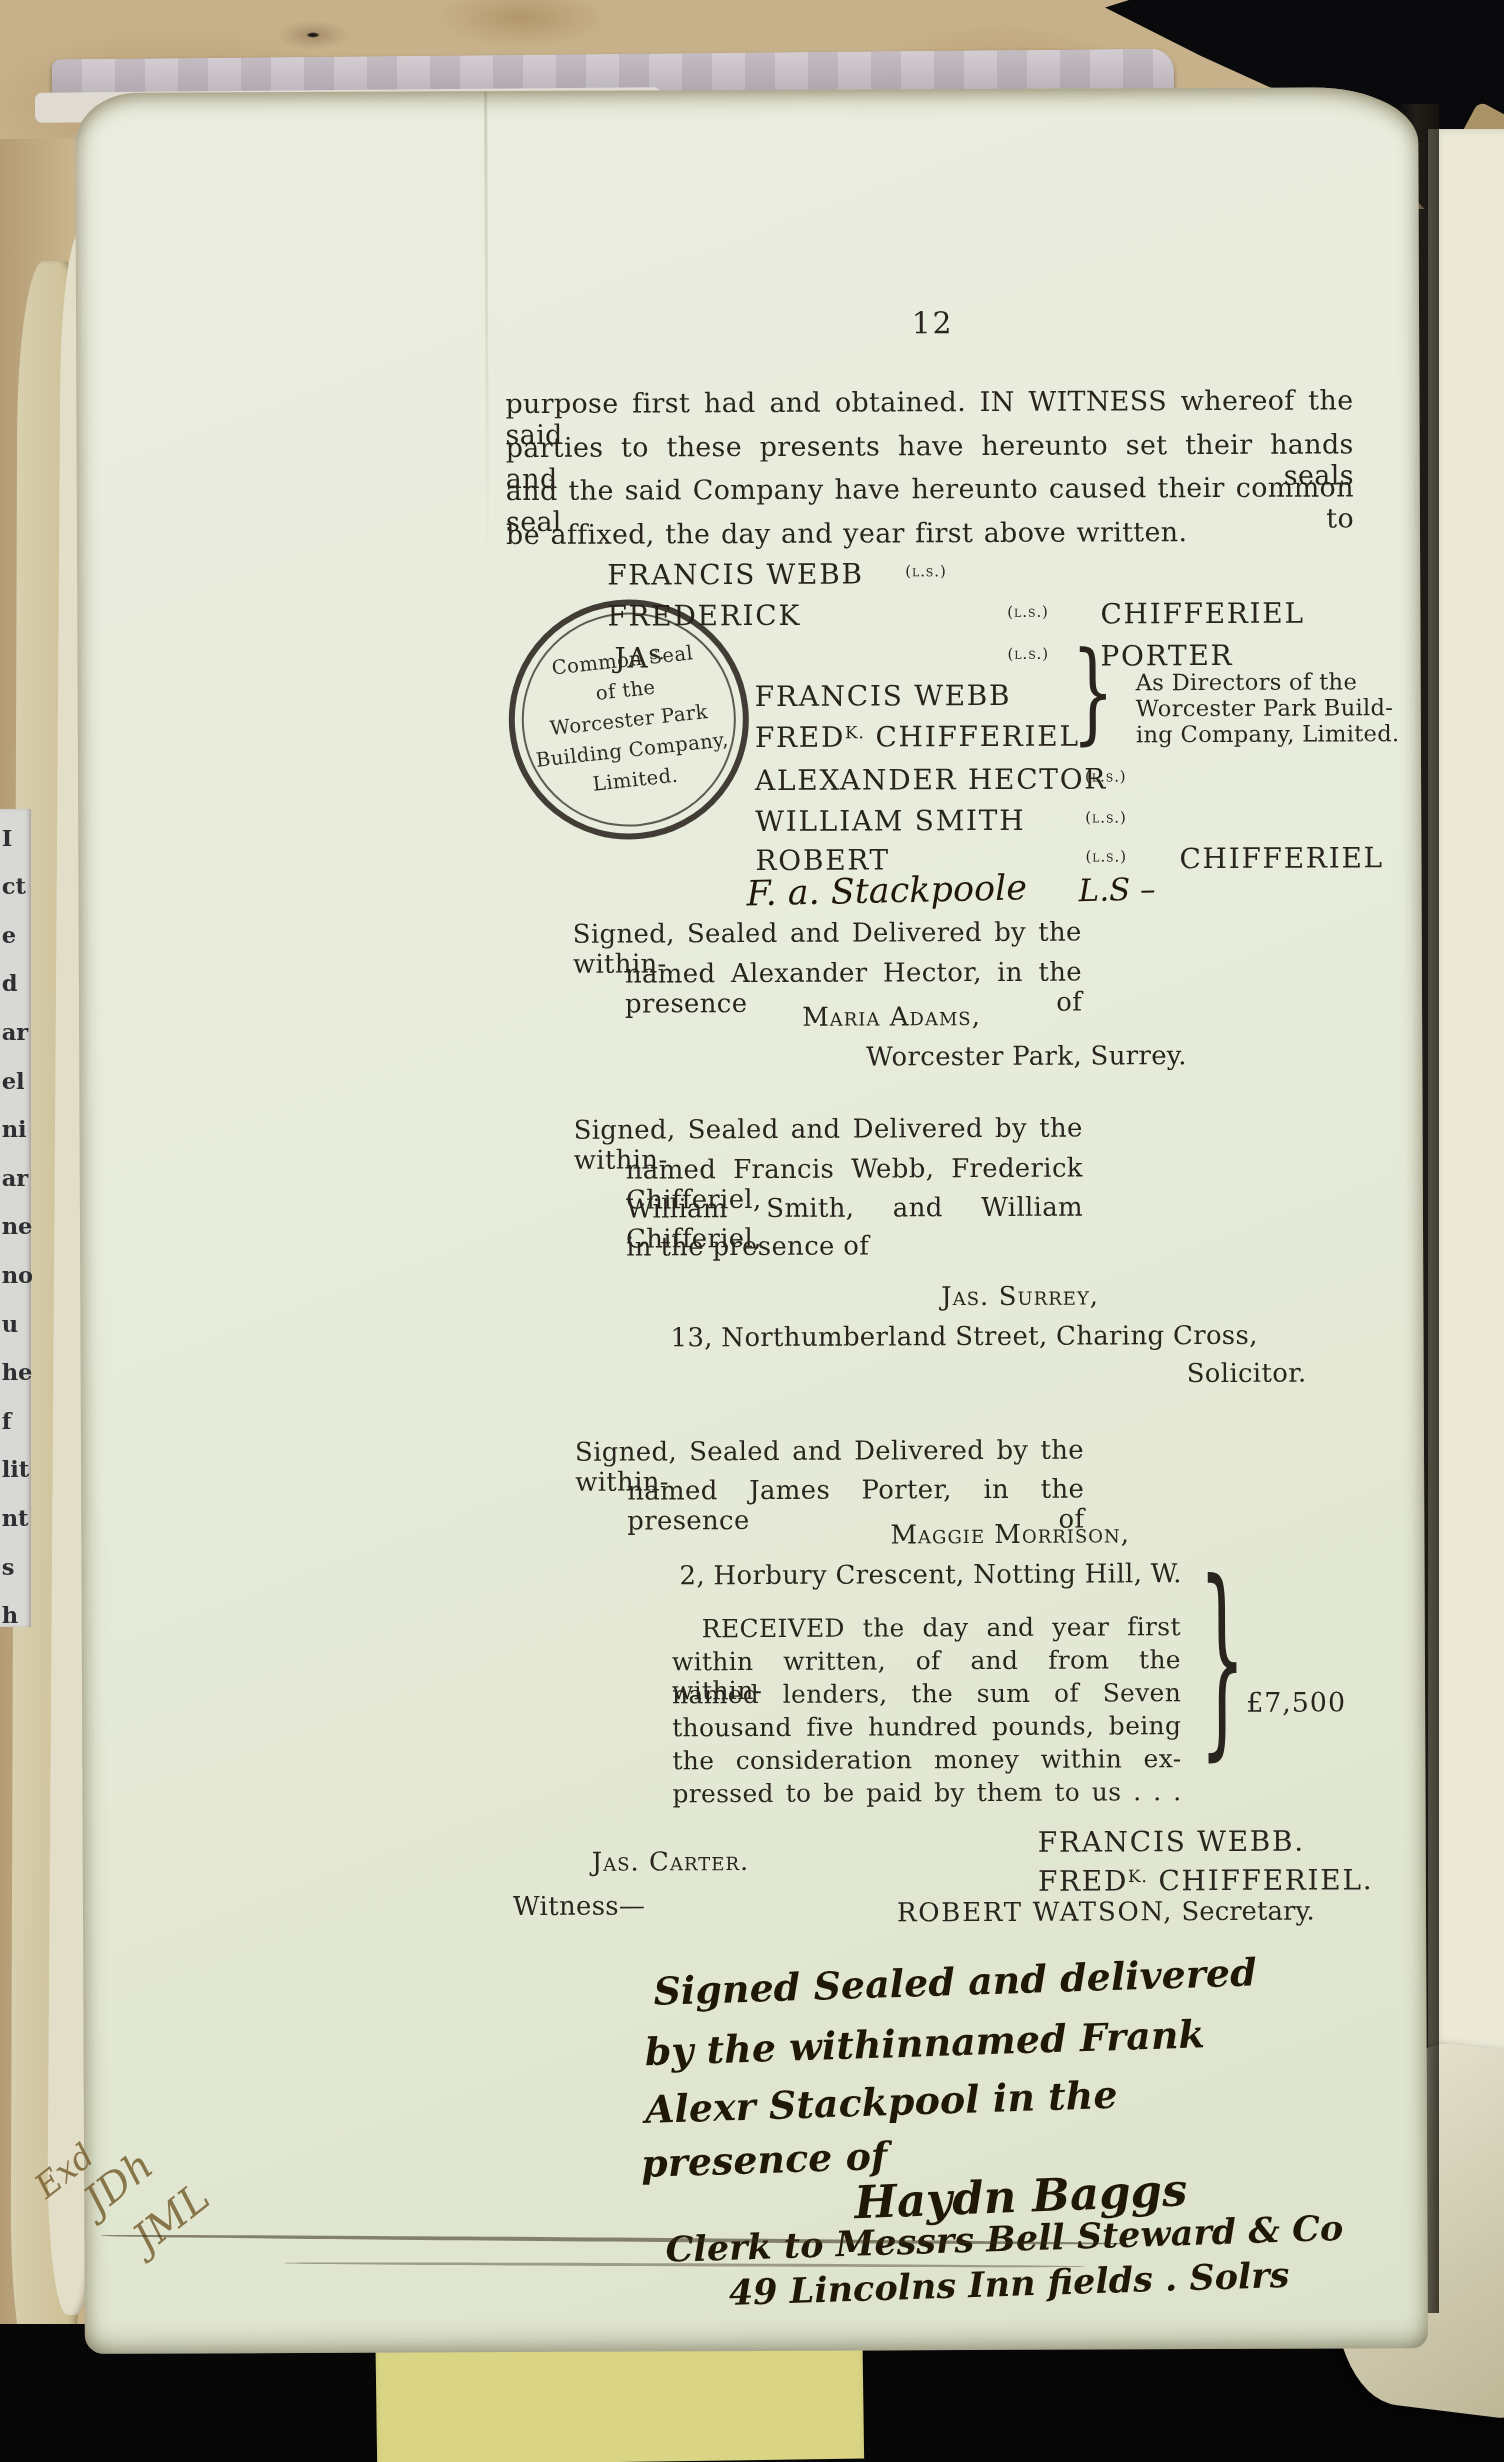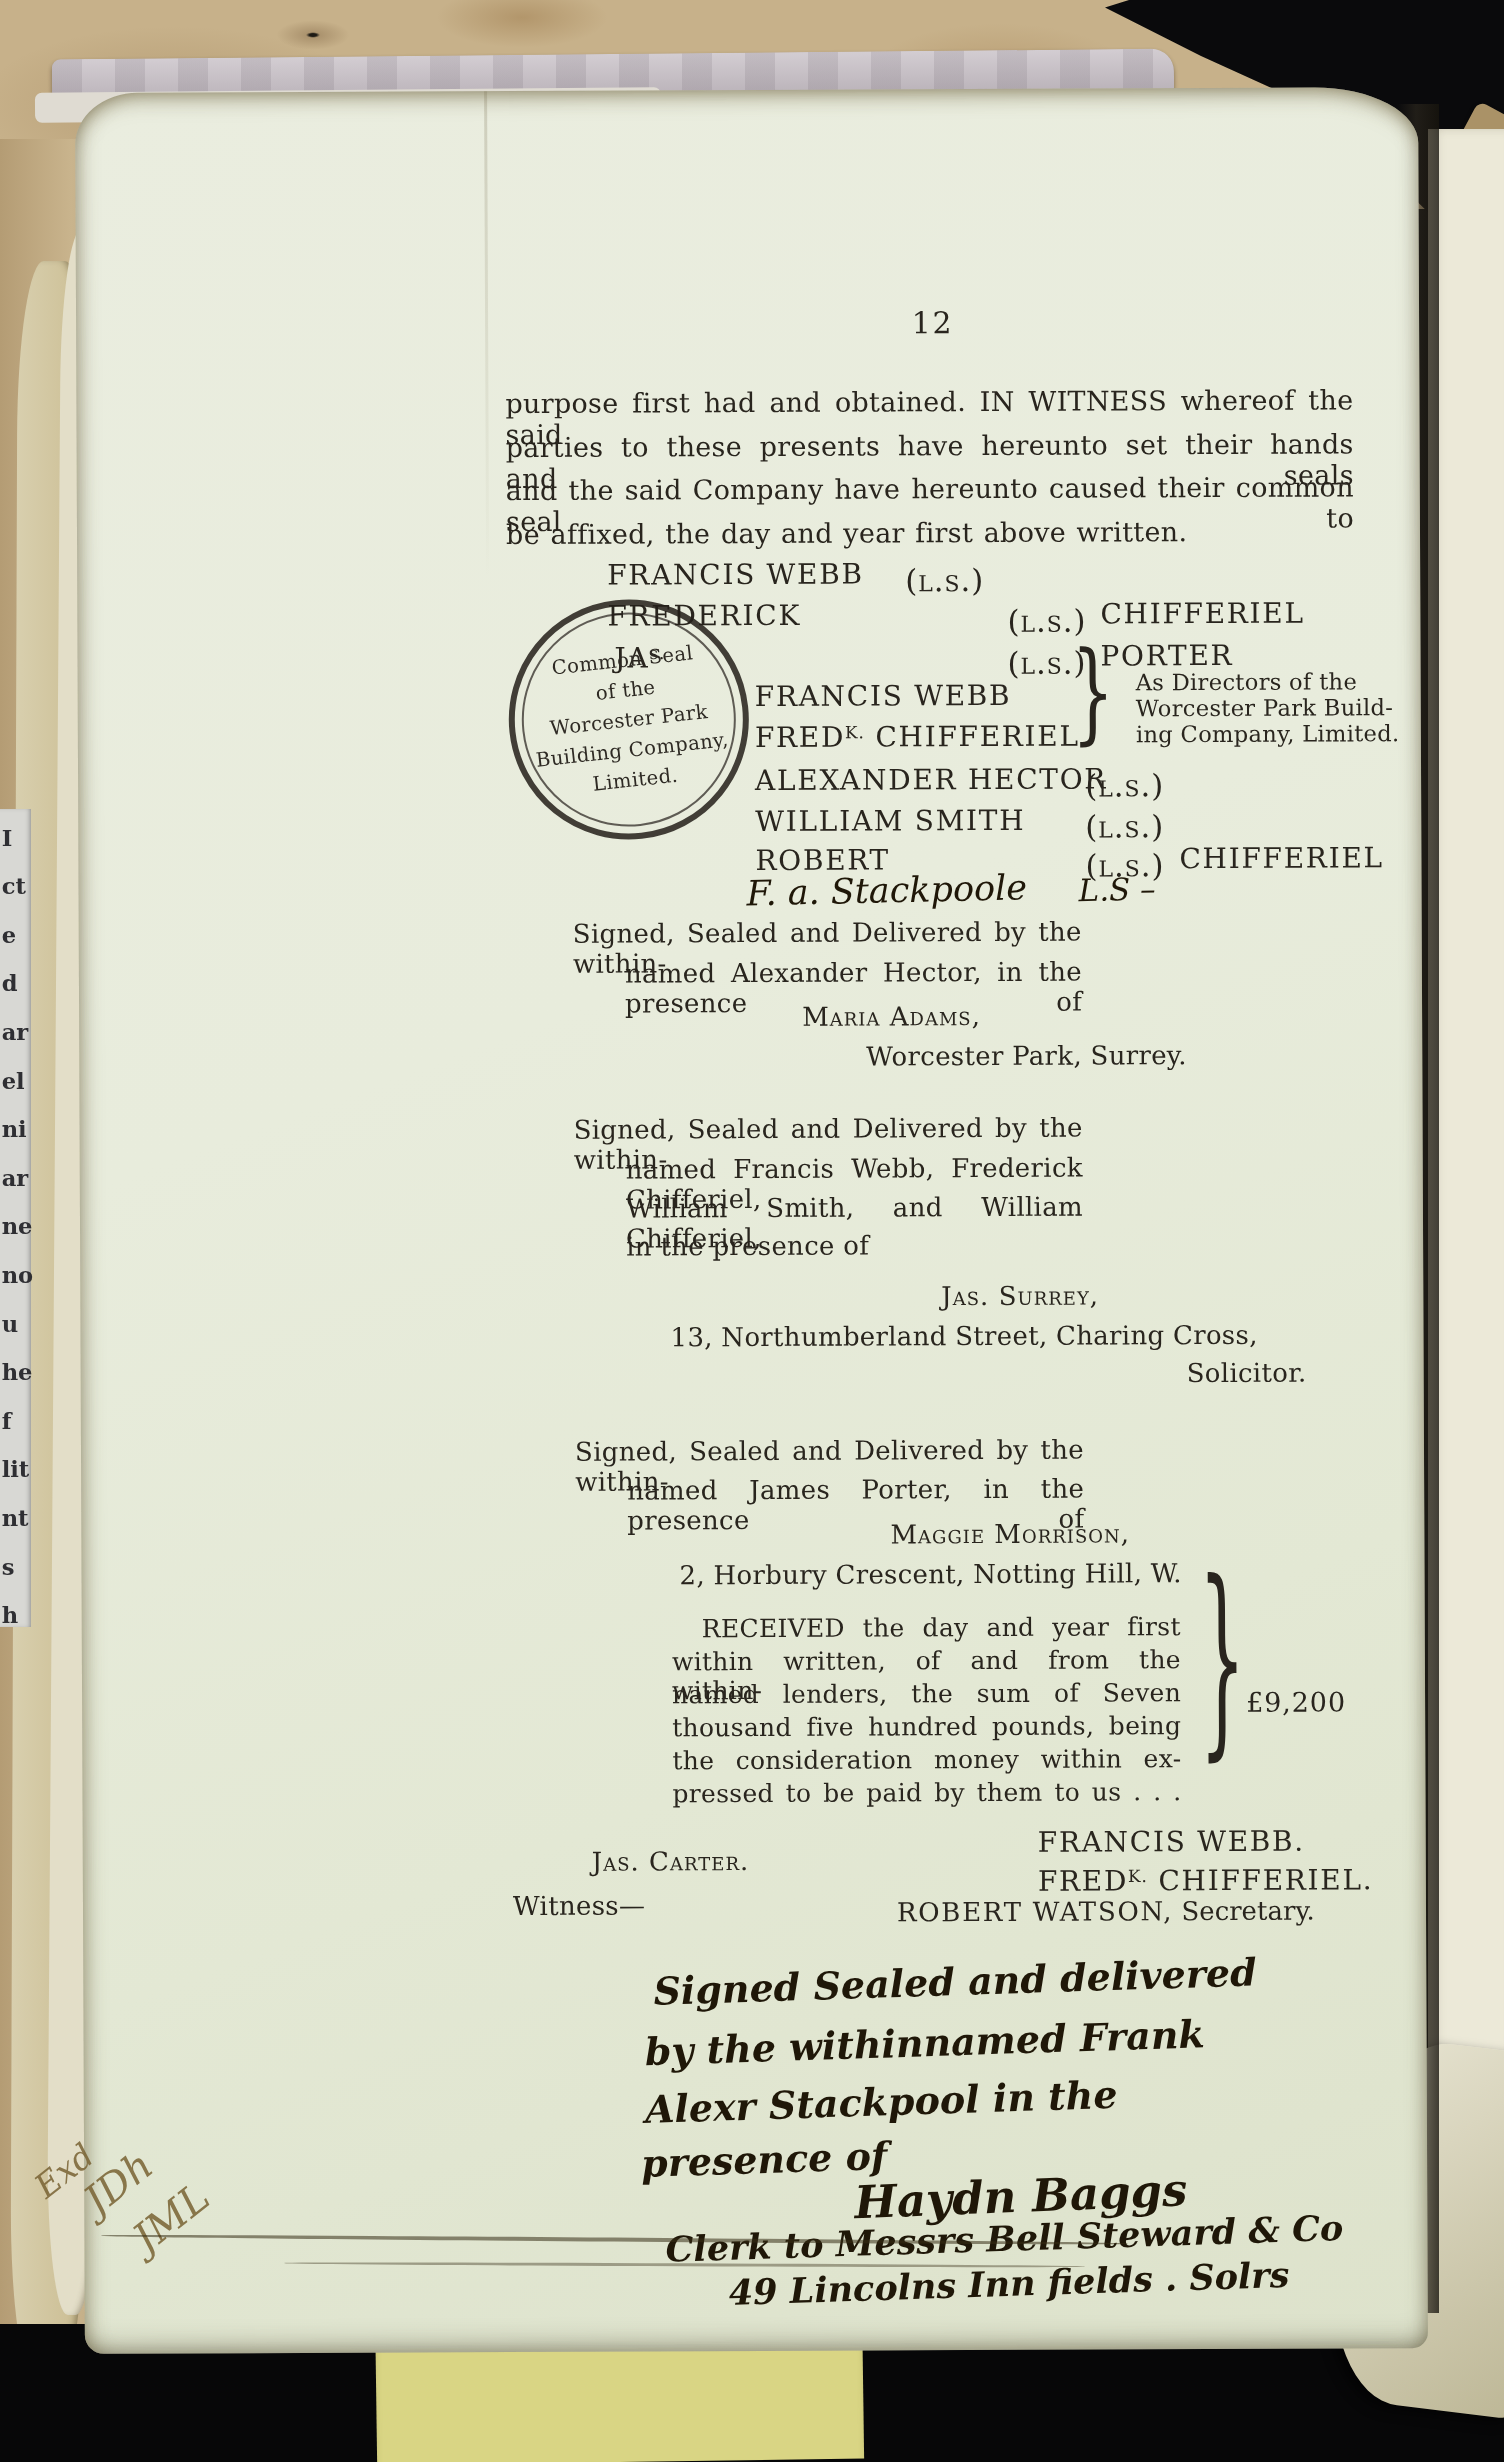--- a/index.html
+++ b/index.html
@@ -50,21 +50,21 @@
   .crease-v{left:409px;top:0;width:2.6px;height:487px;background:linear-gradient(to bottom,rgba(120,110,80,.25),rgba(120,110,80,0));}
   .fold1{left:17.4px;top:2147px;width:1026px;height:3.5px;background:rgba(55,45,22,.55);border-radius:50%;transform:rotate(.7deg);}
   .fold2{left:200px;top:2173px;width:800px;height:2.6px;background:rgba(55,45,22,.4);border-radius:50%;transform:rotate(.5deg);}
 
   
   .print{color:#29251e;}
   .pagenum{font-size:30px;letter-spacing:1.7px;}
   .jline{font-size:27px;letter-spacing:0.3px;word-spacing:1.7px;color:#29251e;text-align:justify;text-align-last:justify;}
   .jline.last{text-align-last:left;}
   .caps{font-size:28px;letter-spacing:1.7px;white-space:nowrap;}
-  .ls{font-size:31px;letter-spacing:0.9px;font-variant:small-caps;white-space:nowrap;}
+  .ls{font-size:15px;letter-spacing:0.9px;font-variant:small-caps;white-space:nowrap;}
   .sc{font-variant:small-caps;}
   sup.s{font-size:.6em;vertical-align:.5em;letter-spacing:0.9px;}
   .att{font-size:26px;letter-spacing:0.3px;color:#29251e;white-space:nowrap;}
   .attj{text-align:justify;text-align-last:justify;white-space:normal;}
   .wit{font-size:26px;letter-spacing:1px;}
   .cap3{font-size:22.6px;letter-spacing:0.3px;white-space:nowrap;}
   .brace{font-size:61px;color:#29251e;transform-origin:left center;}
   .amount{font-size:27px;letter-spacing:0.9px;}
 
   
@@ -190,21 +190,21 @@
     <span class="abs print wit sc" style="left:809px;top:1430px;">Maggie Morrison,</span>
     <span class="abs att" style="left:598px;top:1470px;">2, Horbury Crescent, Notting Hill, W.</span>
 
     <div class="abs jline" style="left:590px;top:1524px;width:509px;padding-left:30px;box-sizing:border-box;font-size:25px;">RECEIVED  the  day  and  year  first</div>
     <div class="abs jline" style="left:590px;top:1557px;width:509px;font-size:25px;">within written, of and from the within-</div>
     <div class="abs jline" style="left:590px;top:1590px;width:509px;font-size:25px;">named  lenders,  the  sum  of  Seven</div>
     <div class="abs jline" style="left:590px;top:1623px;width:509px;font-size:25px;">thousand five hundred pounds,  being</div>
     <div class="abs jline" style="left:590px;top:1656px;width:509px;font-size:25px;">the  consideration  money  within  ex-</div>
     <div class="abs jline" style="left:590px;top:1689px;width:509px;font-size:25px;">pressed to be paid by them to us .   .   .</div>
     <span class="abs brace" style="left:1117px;top:1533px;transform:scale(1.2,3.4);">}</span>
-    <span class="abs print amount" style="left:1164px;top:1599px;">£9,200</span>
+    <span class="abs print amount" style="left:1164px;top:1599px;">£7,500</span>
 
     <span class="abs print caps" style="left:955px;top:1737px;">FRANCIS WEBB.</span>
     <span class="abs print caps" style="left:955px;top:1776px;"><span>FRED</span><sup class="s">K.</sup>&nbsp;<span>CHIFFERIEL.</span></span>
 
     <span class="abs att" style="left:430px;top:1800px;">Witness—</span>
     <span class="abs print" style="left:814px;top:1808px;font-size:26px;"><span class="caps" style="font-size:26px;">ROBERT WATSON,</span><span> Secretary.</span></span>
     <span class="abs print wit sc" style="left:509px;top:1756px;">Jas. Carter.</span>
 
     <span class="abs hand hand-block" style="left:570px;top:1870px;">Signed Sealed and delivered</span>
     <span class="abs hand hand-block" style="left:561px;top:1931px;">by the withinnamed Frank</span>

